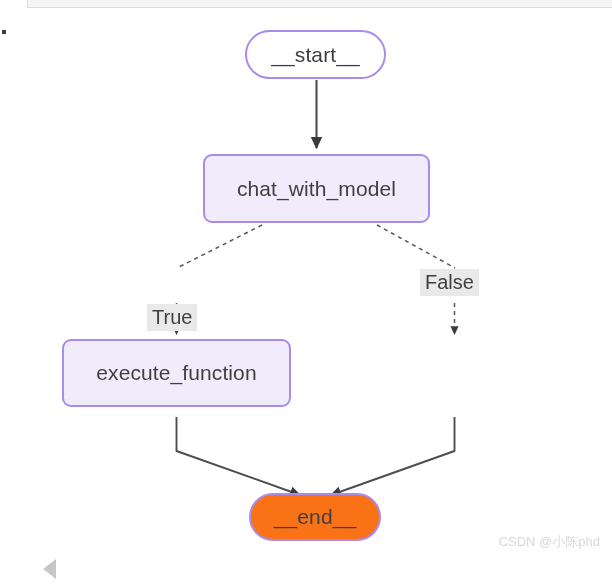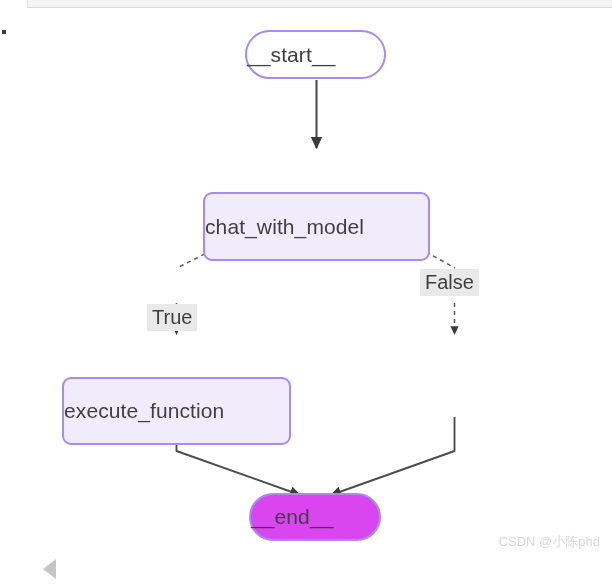--- a/index.html
+++ b/index.html
@@ -52,41 +52,41 @@
     width: 612px;
     height: 588px;
   }
 
   
   .node {
     position: absolute;
     box-sizing: border-box;
     display: flex;
     align-items: center;
+    justify-content: center;
     color: #3f3f3f;
     font-size: 21px;
     letter-spacing: 0.1px;
     white-space: nowrap;
     user-select: none;
   }
   .node-terminal {
     background: #ffffff;
     border: 2.5px solid #a88bec;
     border-radius: 30px;
   }
   .node-end {
-    background: #d946ef;
+    background: #f97316;
     border: 2.5px solid #a88bec;
     border-radius: 26px;
   }
   .node-process {
     background: #f1ecfb;
     border: 2.2px solid #a88bec;
     border-radius: 9px;
-    margin-top: 38px;
   }
 
   #node-start      { left: 245px; top: 30px;  width: 141px; height: 49px; }
   #node-chat       { left: 203px; top: 154px; width: 227px; height: 69px; }
   #node-execute    { left: 62px;  top: 339px; width: 229px; height: 68px; }
   #node-final      { left: 363px; top: 339px; width: 183px; height: 77px; }
   #node-end        { left: 249px; top: 493px; width: 132px; height: 48px; }
 
   
   .edge-label {

